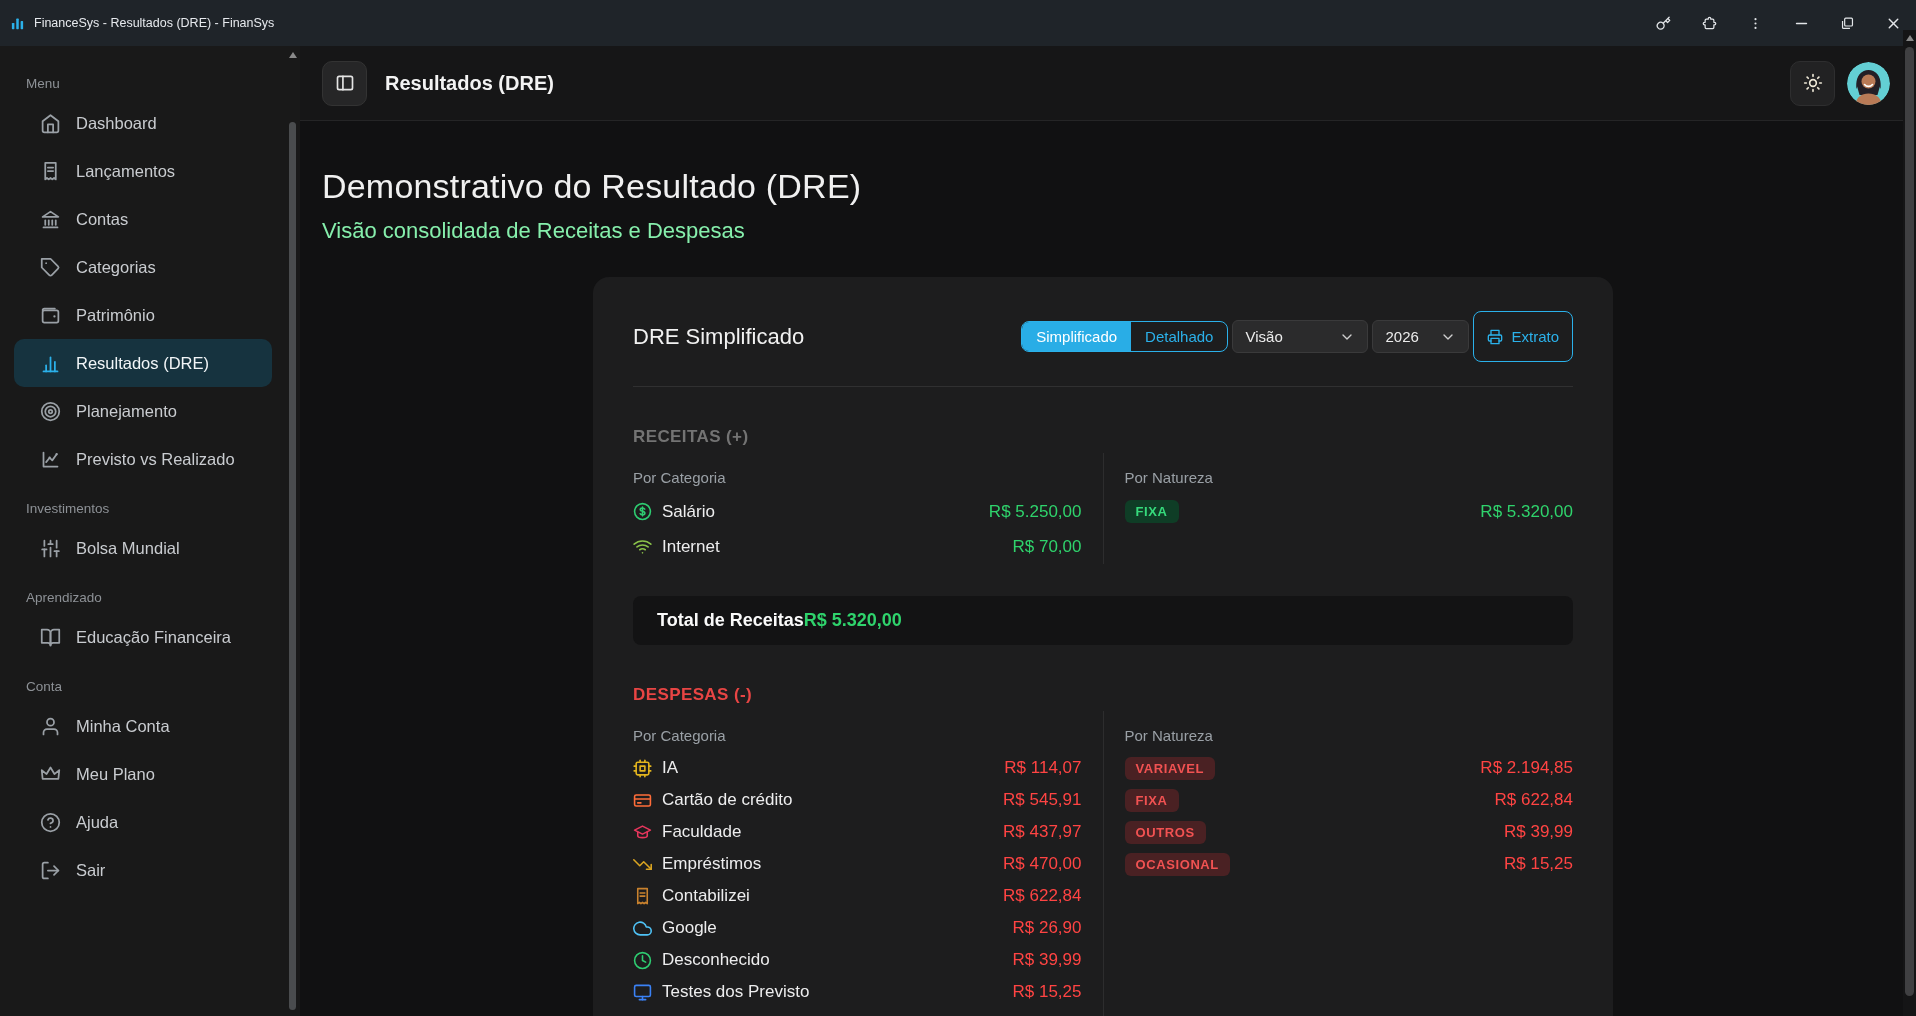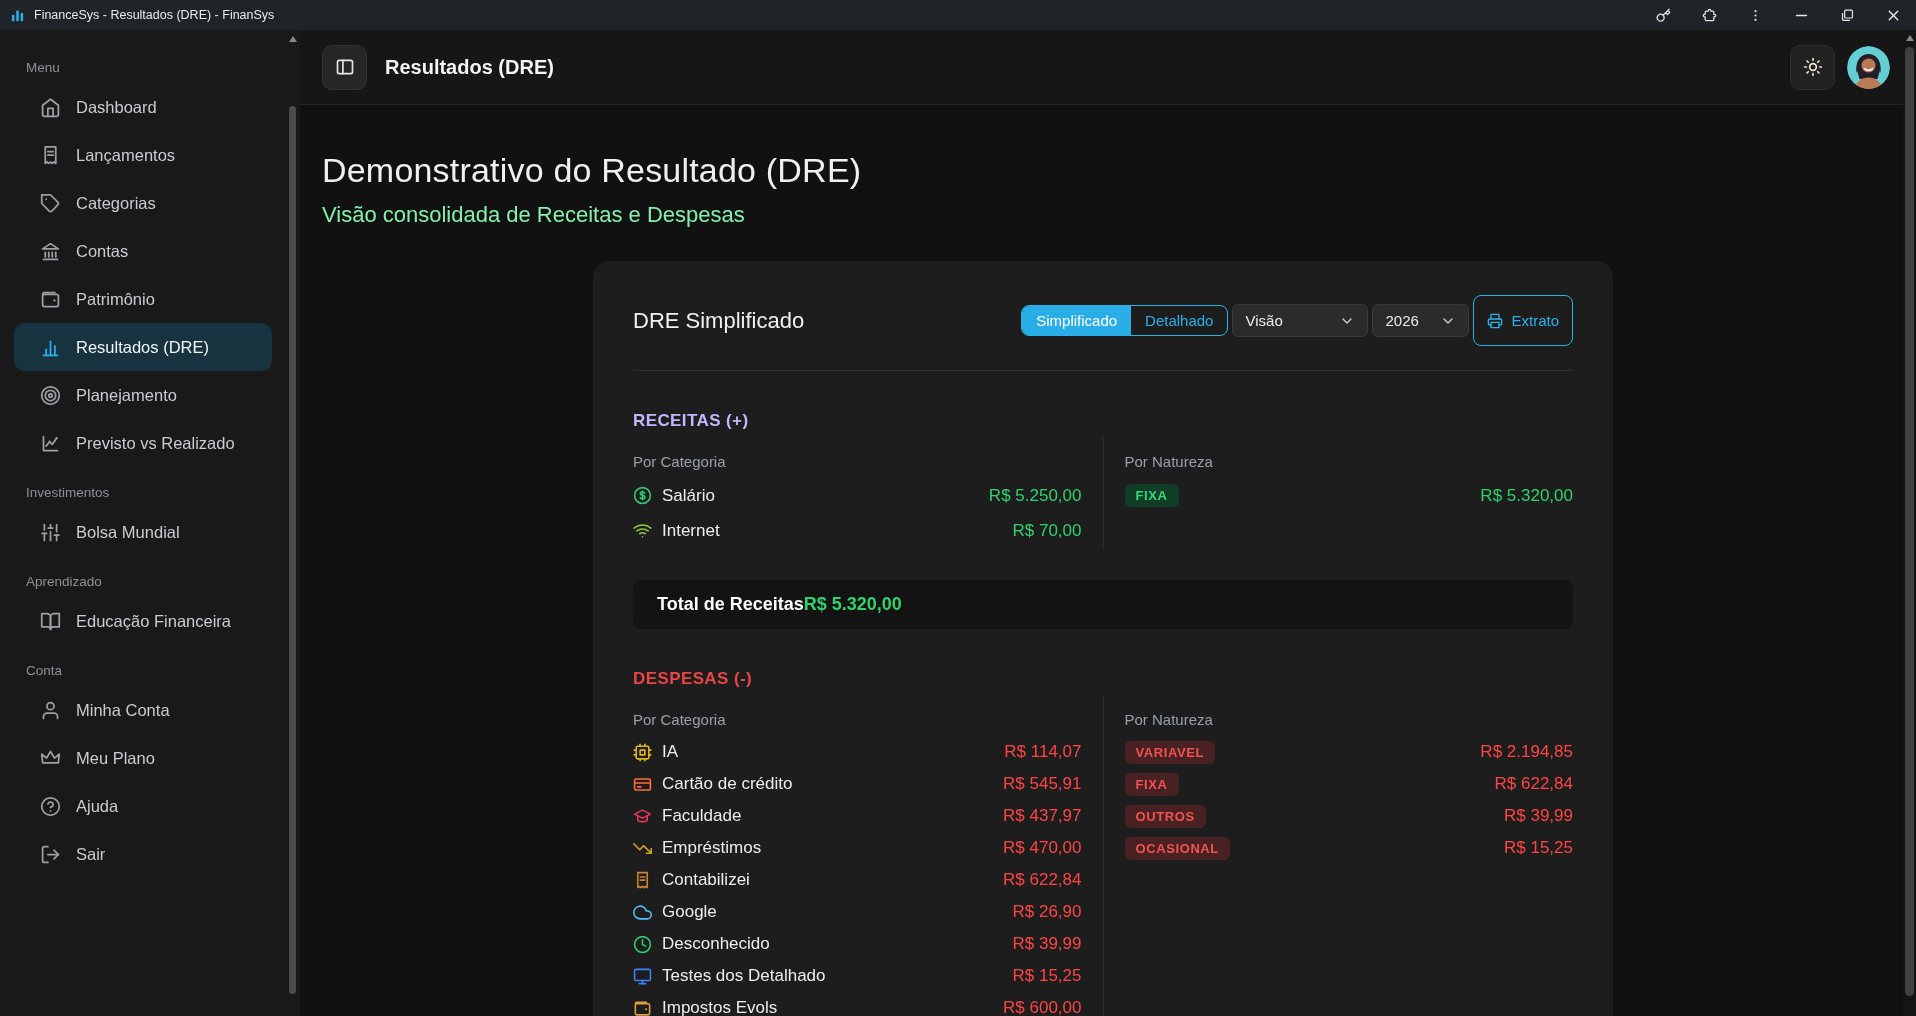--- a/index.html
+++ b/index.html
@@ -1,20 +1,20 @@
 <!DOCTYPE html>
 <html><head>
 <meta charset="utf-8">
 <style>
   * { margin:0; padding:0; box-sizing:border-box; }
   html,body { width:1916px; height:1016px; overflow:hidden; background:#0f0f10;
     font-family:"Liberation Sans","DejaVu Sans",sans-serif; }
 
   
-  .titlebar { height:30px; background:#1f2429; display:flex; align-items:center; padding-left:10px; }
+  .titlebar { height:46px; background:#1f2429; display:flex; align-items:center; padding-left:10px; }
   .titlebar .logo { width:15px; height:15px; margin-right:9px; }
   .titlebar .logo svg { width:100%; height:100%; }
   .win-title { color:#e7eaee; font-size:12.5px; flex:1; white-space:nowrap; }
   .win-actions { display:flex; align-items:center; height:100%; }
   .win-btn { width:46px; height:30px; display:flex; align-items:center; justify-content:center; color:#e3e6e9; cursor:default; }
   .win-btn svg { width:15px; height:15px; }
   .win-btn.small svg { width:17px; height:17px; }
 
   
   .shell { display:flex; height:986px; }
@@ -63,21 +63,21 @@
   .select.month { width:136px; }
   .select.year { width:97px; }
   .select .chev { width:16px; height:16px; color:#cfcfcf; display:flex; }
   .select .chev svg { width:100%; height:100%; }
   .btn-extrato { display:flex; align-items:center; gap:8px; border:1.5px solid #2bb1ea; border-radius:8px;
     color:#2bb1ea; font-size:15px; padding:16px 13px; background:transparent; cursor:pointer; }
   .btn-extrato svg { width:16px; height:16px; }
   .card-hr { border:none; border-top:1px solid #303031; margin-top:24px; }
 
   .sect-head { font-size:17px; font-weight:bold; letter-spacing:.4px; margin-top:40px; }
-  .sect-head.pos { color:#c4b5fd; }
+  .sect-head.pos { color:#737373; }
   .sect-head.neg { color:#e84544; }
 
   .dre-grid { display:grid; grid-template-columns:1fr 1px 1fr; column-gap:21px; margin-top:6px; }
   .vline { background:#2d2d2e; }
   .col-label { color:#9aa0a6; font-size:15px; margin:16px 0 8px; }
   .dre-row { display:flex; align-items:center; justify-content:space-between; height:32px; }
   .dre-row.tall { height:35px; }
   .dre-cat { display:flex; align-items:center; gap:10px; color:#ededee; font-size:17px; }
   .cat-icon { width:19px; height:19px; display:flex; flex:none; }
   .cat-icon svg { width:100%; height:100%; }
@@ -169,38 +169,38 @@
               <path d="M6 2h12v19l-2-1.6-2 1.6-2-1.6L10 21l-2-1.6L6 21z"></path>
               <line x1="9" y1="7.5" x2="15" y2="7.5"></line>
               <line x1="9" y1="11.5" x2="15" y2="11.5"></line>
             </svg>
           </span>
           <span>Lançamentos</span>
         </div>
         <div class="side-item">
           <span class="icon">
             <svg viewBox="0 0 24 24" fill="none" stroke="currentColor" stroke-width="2" stroke-linecap="round" stroke-linejoin="round">
-              <path d="M20.59 13.41l-7.17 7.17a2 2 0 0 1-2.83 0L2 12V2h10l8.59 8.59a2 2 0 0 1 0 2.82z"></path>
-              <line x1="7" y1="7" x2="7.01" y2="7"></line>
-            </svg>
-          </span>
-          <span>Categorias</span>
-        </div>
-        <div class="side-item">
-          <span class="icon">
-            <svg viewBox="0 0 24 24" fill="none" stroke="currentColor" stroke-width="2" stroke-linecap="round" stroke-linejoin="round">
               <path d="M3 9l9-6 9 6z"></path>
               <line x1="4" y1="21" x2="20" y2="21"></line>
               <line x1="6" y1="13" x2="6" y2="18"></line>
               <line x1="10" y1="13" x2="10" y2="18"></line>
               <line x1="14" y1="13" x2="14" y2="18"></line>
               <line x1="18" y1="13" x2="18" y2="18"></line>
             </svg>
           </span>
           <span>Contas</span>
+        </div>
+        <div class="side-item">
+          <span class="icon">
+            <svg viewBox="0 0 24 24" fill="none" stroke="currentColor" stroke-width="2" stroke-linecap="round" stroke-linejoin="round">
+              <path d="M20.59 13.41l-7.17 7.17a2 2 0 0 1-2.83 0L2 12V2h10l8.59 8.59a2 2 0 0 1 0 2.82z"></path>
+              <line x1="7" y1="7" x2="7.01" y2="7"></line>
+            </svg>
+          </span>
+          <span>Categorias</span>
         </div>
         <div class="side-item">
           <span class="icon">
             <svg viewBox="0 0 24 24" fill="none" stroke="currentColor" stroke-width="2" stroke-linecap="round" stroke-linejoin="round">
               <rect x="3" y="6" width="18" height="14" rx="2"></rect>
               <path d="M3 6a2 2 0 0 1 2-2h12"></path>
               <circle cx="16.5" cy="13" r="1.3" fill="currentColor" stroke="none"></circle>
             </svg>
           </span>
           <span>Patrimônio</span>
@@ -532,21 +532,21 @@
                 </div>
                 <div class="dre-row">
                   <span class="dre-cat">
                     <span class="cat-icon" style="color: rgb(59, 130, 246);">
                       <svg viewBox="0 0 24 24" fill="none" stroke="currentColor" stroke-width="2" stroke-linecap="round" stroke-linejoin="round">
                         <rect x="2" y="3" width="20" height="14" rx="2"></rect>
                         <line x1="8" y1="21" x2="16" y2="21"></line>
                         <line x1="12" y1="17" x2="12" y2="21"></line>
                       </svg>
                     </span>
-                    <span>Testes dos Detalhado</span>
+                    <span>Testes dos Previsto</span>
                   </span>
                   <span class="dre-val neg">R$ 15,25</span>
                 </div>
                 <div class="dre-row">
                   <span class="dre-cat">
                     <span class="cat-icon" style="color: rgb(224, 159, 62);">
                       <svg viewBox="0 0 24 24" fill="none" stroke="currentColor" stroke-width="2" stroke-linecap="round" stroke-linejoin="round">
                         <rect x="3" y="6" width="18" height="14" rx="2"></rect>
                         <path d="M3 6a2 2 0 0 1 2-2h12"></path>
                         <circle cx="16.5" cy="13" r="1.3" fill="currentColor" stroke="none"></circle>

